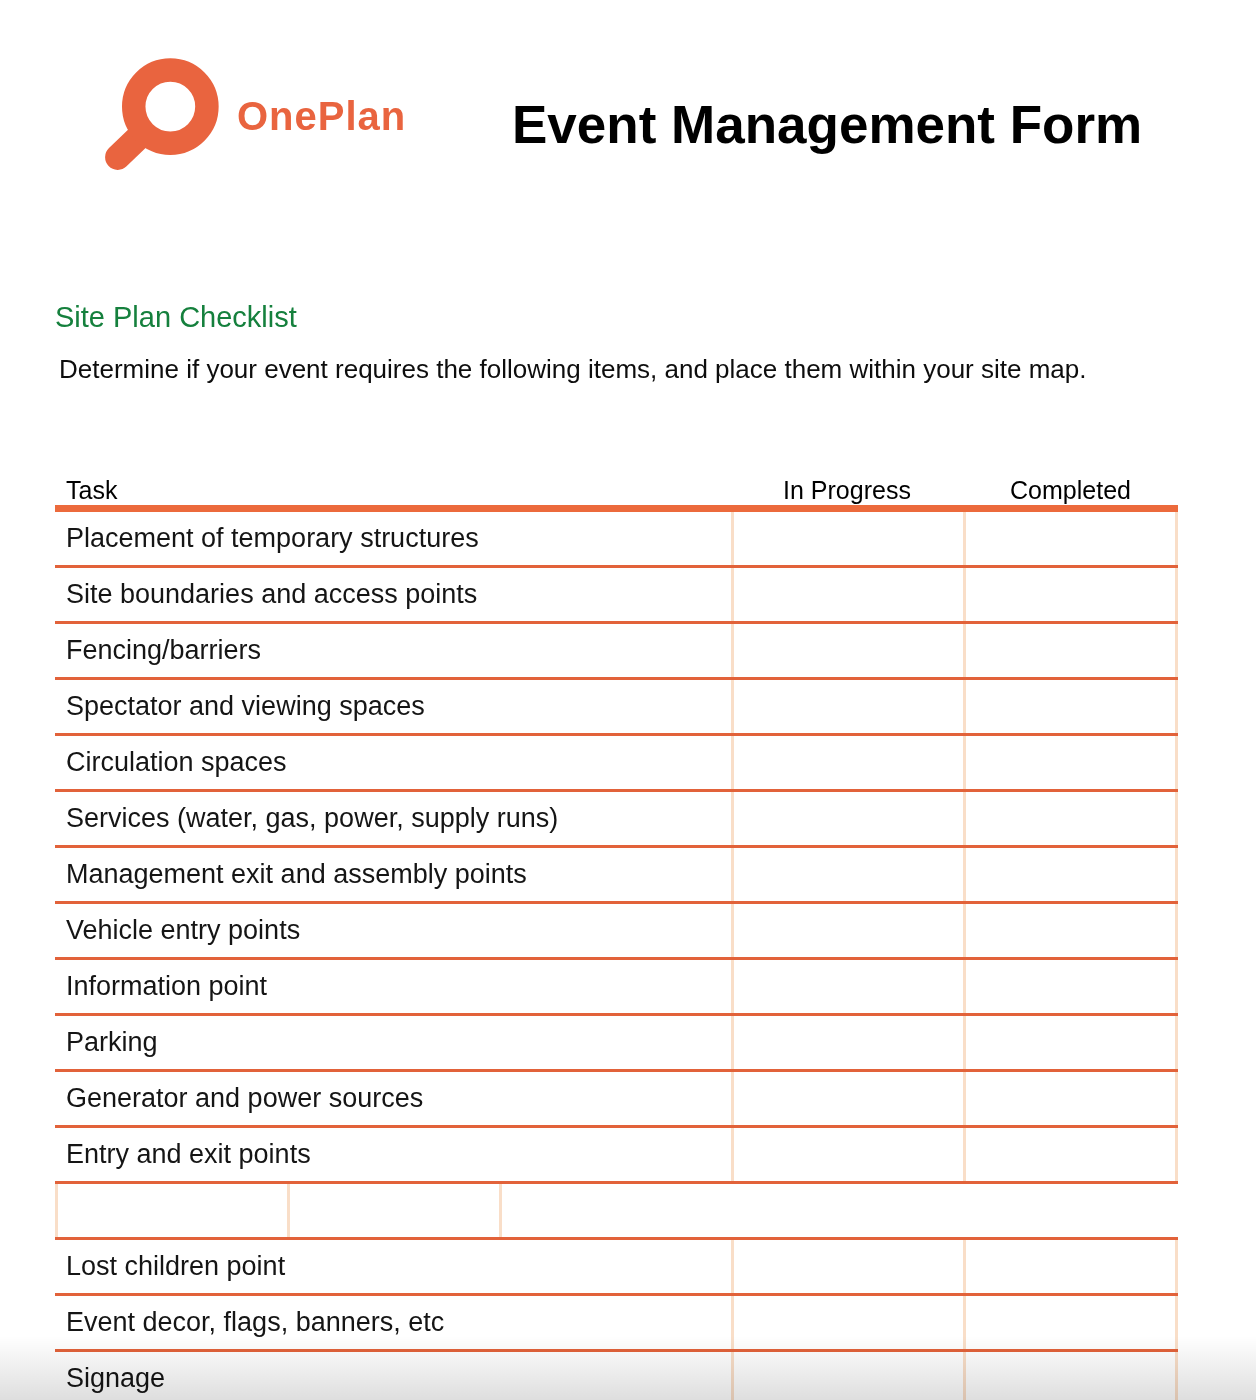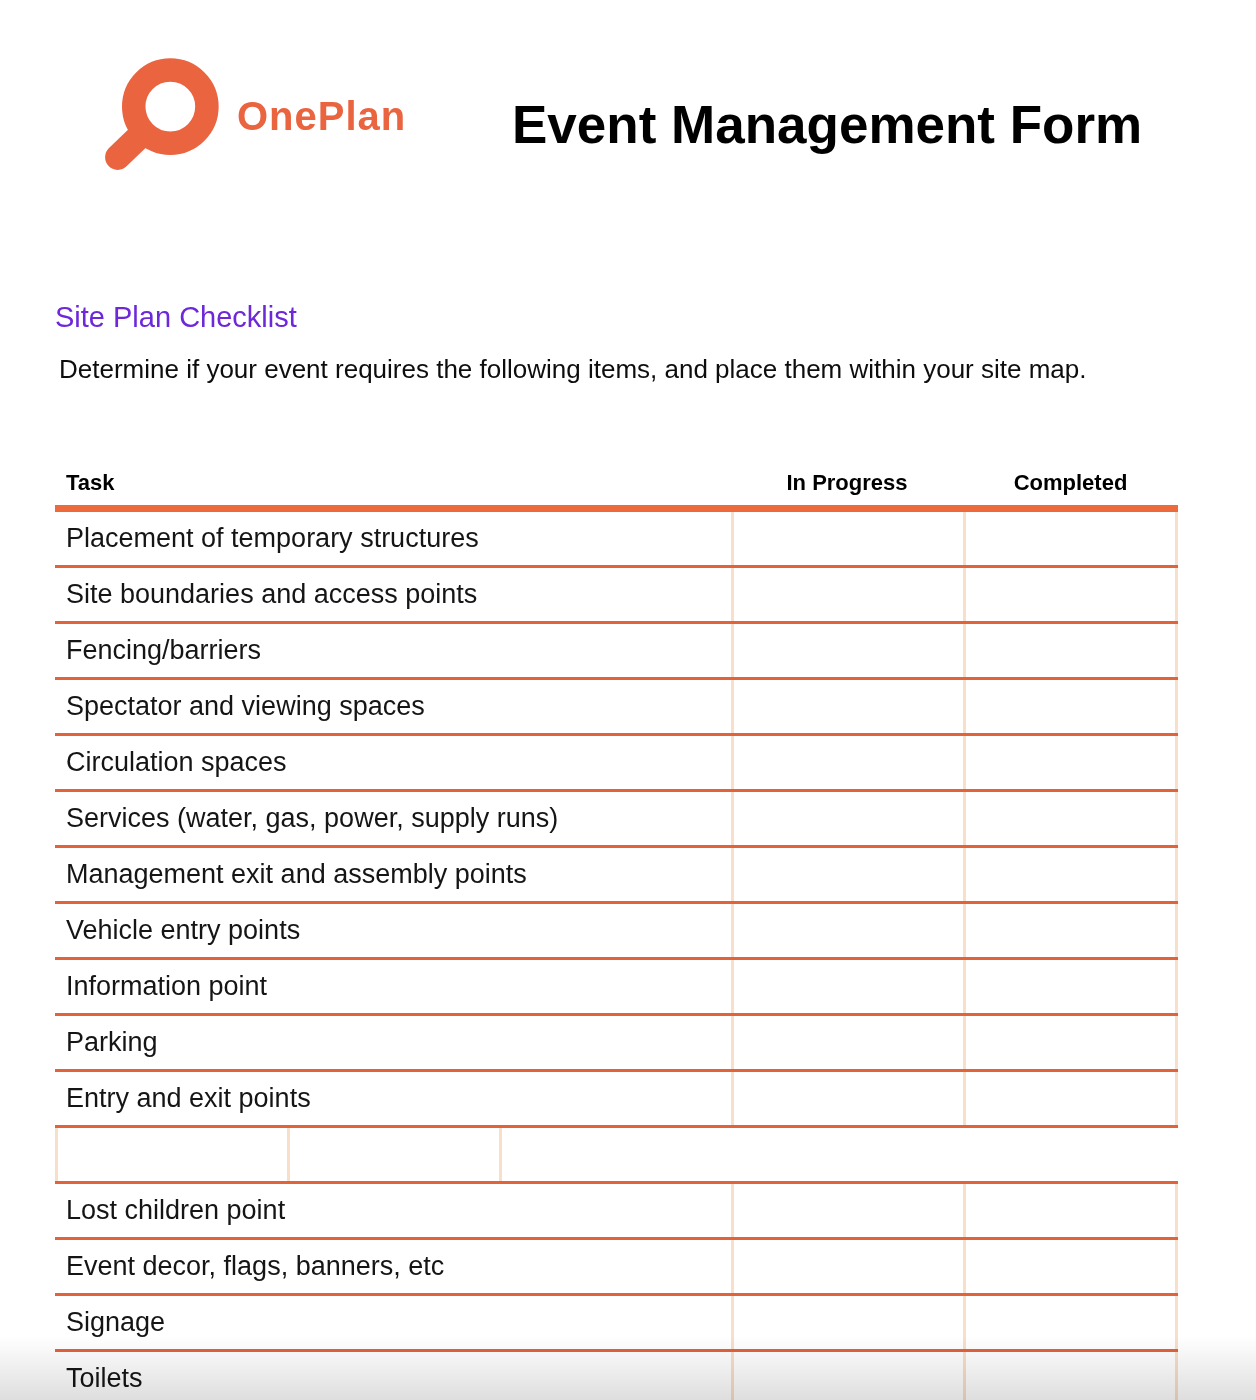--- a/index.html
+++ b/index.html
@@ -40,21 +40,21 @@
     white-space: nowrap;
   }
 
   
   .section-heading {
     position: absolute;
     left: 55px; top: 302px;
     margin: 0;
     font-size: 29px;
     font-weight: normal;
-    color: #6d28d9;
+    color: #15803d;
     line-height: 1.1;
     white-space: nowrap;
   }
   .section-description {
     position: absolute;
     left: 55px; top: 351px;
     margin: 4px;
     font-size: 26px;
     font-weight: normal;
     color: #0d0d0d;
@@ -69,24 +69,24 @@
     width: 1123px;
   }
   .thead {
     display: flex;
     height: 43px;
     align-items: flex-end;
     border-bottom: 7px solid #EC6A3C;
     box-sizing: content-box;
   }
   .th {
-    font-size: 22px;
-    font-weight: bold;
+    font-size: 25px;
+    font-weight: normal;
     color: #000;
-    padding-bottom: 9px;
+    padding-bottom: 0;
     white-space: nowrap;
   }
   .c1 { width: 676px; box-sizing: border-box; }
   .c2 { width: 232px; box-sizing: border-box; }
   .c3 { width: 215px; box-sizing: border-box; }
   .th.c1 { padding-left: 11px; }
   .th.c2, .th.c3 { text-align: center; }
 
   .row {
     display: flex;
@@ -197,20 +197,25 @@
     <div class="cell c2"></div>
     <div class="cell c3"></div>
   </div>
 
   <div class="row">
     <div class="cell c1">Parking</div>
     <div class="cell c2"></div>
     <div class="cell c3"></div>
   </div>
 
+  <div class="row">
+    <div class="cell c1">Generator and power sources</div>
+    <div class="cell c2"></div>
+    <div class="cell c3"></div>
+  </div>
 
   <div class="row">
     <div class="cell c1">Entry and exit points</div>
     <div class="cell c2"></div>
     <div class="cell c3"></div>
   </div>
 
   <div class="row">
     <div class="cell c2"></div>
     <div class="cell c3"></div>

